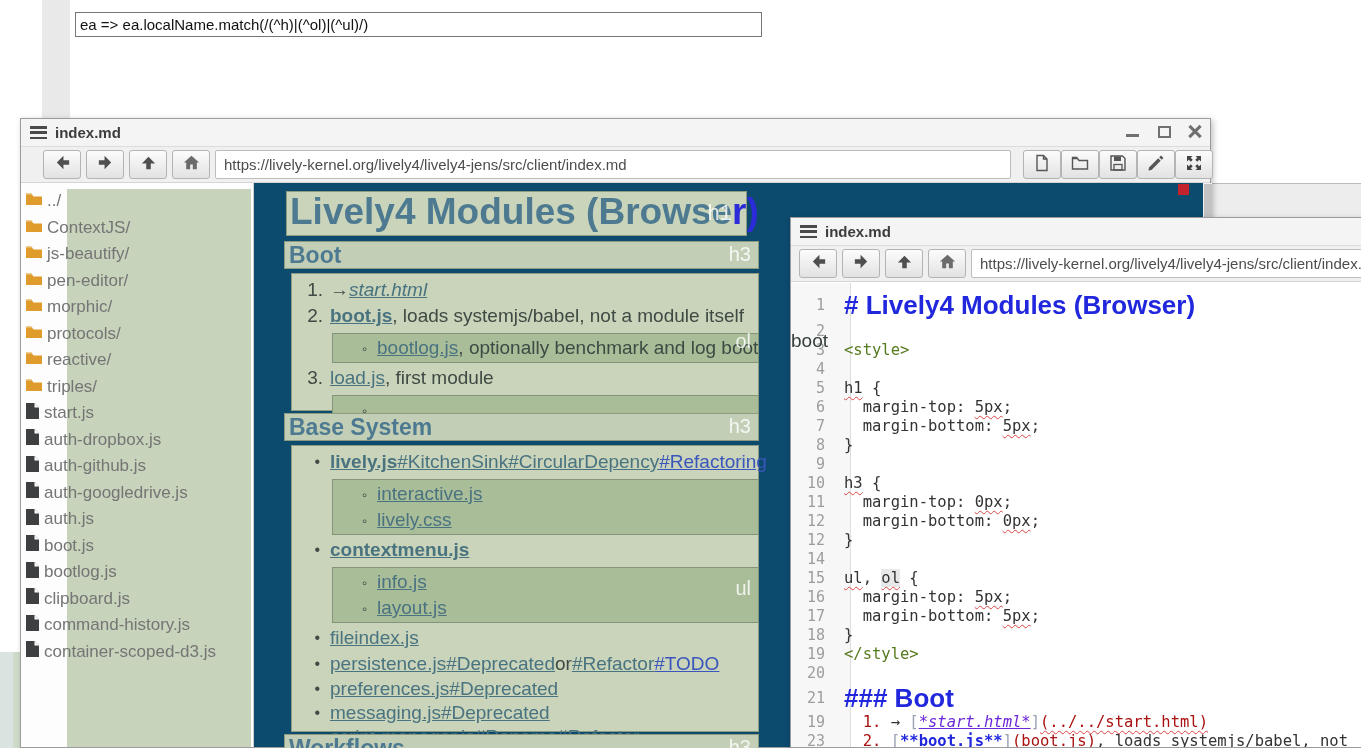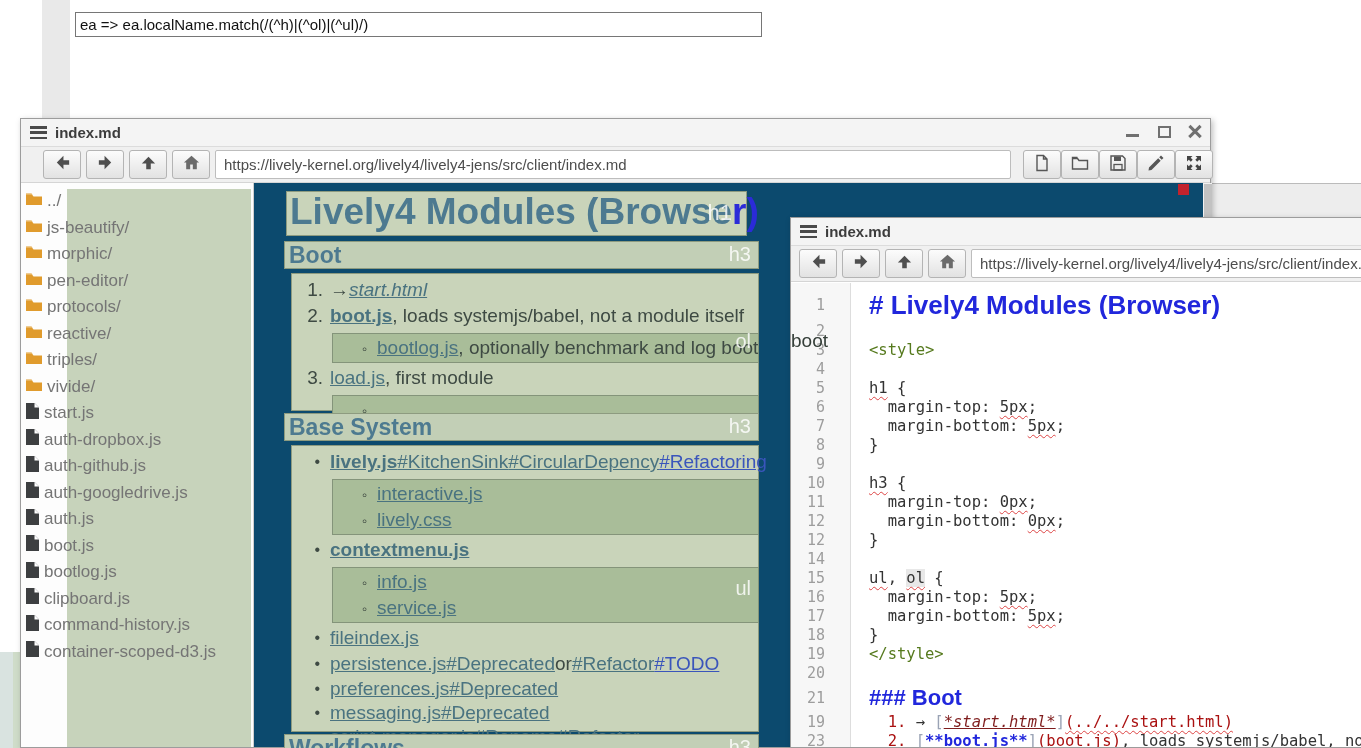--- a/index.html
+++ b/index.html
@@ -83,34 +83,34 @@
 
   
   #win-right { left:790px; top:217px; width:575px; height:531px; z-index:30; }
   #rw-content { position:absolute; left:0; right:0; top:65px; bottom:0; overflow:hidden; background:#fff; }
   #gutterbg { position:absolute; left:0; top:0; bottom:0; width:60px; background:#f7f7f7;
     border-right:1px solid #ddd; }
   #codelines { position:absolute; left:0; top:5px; right:0; }
   .cl { display:flex; line-height:19px; font-family:"DejaVu Sans Mono", monospace; font-size:15.5px; }
   .cl .gut { flex:none; width:46px; padding-right:12px; text-align:right; color:#9d9d9d;
     font-size:15px; }
-  .cl .code { white-space:pre; margin-left:32px; color:#333; }
+  .cl .code { white-space:pre; margin-left:7px; color:#333; }
   .cl.bh1 { line-height:34px; }
   .cl.bh1 .code { font-family:"Liberation Sans",sans-serif; font-size:26px; font-weight:700; }
   .cl.bh3 { line-height:30px; }
-  .cl.bh3 .code { font-family:"Liberation Sans",sans-serif; font-size:22px; font-weight:700; }
+  .cl.bh3 .code { font-family:"Liberation Sans",sans-serif; font-size:26px; font-weight:700; }
   .tk-mdh { color:#2127dc; }
   .tk-pl { color:#333; }
   .tk-tag { color:#567a1e; }
   .tk-sp { color:#333; text-decoration:underline wavy 1px #d44; text-underline-offset:3px; }
   .tk-bg { background:#e8e8e8; }
   .tk-num { color:#a11; }
   .tk-url { color:#a11; text-decoration:underline wavy 1px #d44; text-underline-offset:3px; }
   .tk-br { color:#9aa3b5; }
-  .tk-lki { color:#7f1d1d; font-style:italic; text-decoration:underline; }
+  .tk-lki { color:#6d28d9; font-style:italic; text-decoration:underline; }
   .tk-lkb { color:#2127dc; font-weight:700; text-decoration:underline; }
 
   #frag-boot { position:absolute; left:791px; top:330px; z-index:40; font-size:19px; color:#353f39; }
 </style>
 </head>
 <body>
 
 <div class="abs" id="strip-top"></div>
 <div class="abs" id="corner-bl">
   <div id="corner-bl-inner"></div>
@@ -197,63 +197,63 @@
               <path fill="#e09b2d" d="M0 2.5h6l1.5 2H16V13H0z"></path>
               <path fill="#e09b2d" d="M0 1.5h5.5l1 1H0z"></path>
             </svg></span>
           <span>../</span>
         </div>
         <div class="srow">
           <span><svg width="16" height="14" viewBox="0 0 16 14">
               <path fill="#e09b2d" d="M0 2.5h6l1.5 2H16V13H0z"></path>
               <path fill="#e09b2d" d="M0 1.5h5.5l1 1H0z"></path>
             </svg></span>
+          <span>ContextJS/</span>
+        </div>
+        <div class="srow">
+          <span><svg width="16" height="14" viewBox="0 0 16 14">
+              <path fill="#e09b2d" d="M0 2.5h6l1.5 2H16V13H0z"></path>
+              <path fill="#e09b2d" d="M0 1.5h5.5l1 1H0z"></path>
+            </svg></span>
           <span>js-beautify/</span>
         </div>
         <div class="srow">
           <span><svg width="16" height="14" viewBox="0 0 16 14">
               <path fill="#e09b2d" d="M0 2.5h6l1.5 2H16V13H0z"></path>
               <path fill="#e09b2d" d="M0 1.5h5.5l1 1H0z"></path>
             </svg></span>
+          <span>pen-editor/</span>
+        </div>
+        <div class="srow">
+          <span><svg width="16" height="14" viewBox="0 0 16 14">
+              <path fill="#e09b2d" d="M0 2.5h6l1.5 2H16V13H0z"></path>
+              <path fill="#e09b2d" d="M0 1.5h5.5l1 1H0z"></path>
+            </svg></span>
           <span>morphic/</span>
         </div>
         <div class="srow">
           <span><svg width="16" height="14" viewBox="0 0 16 14">
               <path fill="#e09b2d" d="M0 2.5h6l1.5 2H16V13H0z"></path>
               <path fill="#e09b2d" d="M0 1.5h5.5l1 1H0z"></path>
             </svg></span>
-          <span>pen-editor/</span>
-        </div>
-        <div class="srow">
-          <span><svg width="16" height="14" viewBox="0 0 16 14">
-              <path fill="#e09b2d" d="M0 2.5h6l1.5 2H16V13H0z"></path>
-              <path fill="#e09b2d" d="M0 1.5h5.5l1 1H0z"></path>
-            </svg></span>
           <span>protocols/</span>
         </div>
         <div class="srow">
           <span><svg width="16" height="14" viewBox="0 0 16 14">
               <path fill="#e09b2d" d="M0 2.5h6l1.5 2H16V13H0z"></path>
               <path fill="#e09b2d" d="M0 1.5h5.5l1 1H0z"></path>
             </svg></span>
           <span>reactive/</span>
         </div>
         <div class="srow">
           <span><svg width="16" height="14" viewBox="0 0 16 14">
               <path fill="#e09b2d" d="M0 2.5h6l1.5 2H16V13H0z"></path>
               <path fill="#e09b2d" d="M0 1.5h5.5l1 1H0z"></path>
             </svg></span>
           <span>triples/</span>
-        </div>
-        <div class="srow">
-          <span><svg width="16" height="14" viewBox="0 0 16 14">
-              <path fill="#e09b2d" d="M0 2.5h6l1.5 2H16V13H0z"></path>
-              <path fill="#e09b2d" d="M0 1.5h5.5l1 1H0z"></path>
-            </svg></span>
-          <span>vivide/</span>
         </div>
         <div class="srow">
           <span><svg width="13" height="16" viewBox="0 0 13 16">
               <path fill="#3d3f41" d="M0 0h8.5L13 4.5V16H0z"></path>
               <path fill="#fff" d="M8.5 0L13 4.5H8.5z"></path>
             </svg></span>
           <span>start.js</span>
         </div>
         <div class="srow">
           <span><svg width="13" height="16" viewBox="0 0 13 16">
@@ -389,21 +389,21 @@
           <span class="mk ul-mk">•</span>
           <span class="t-lk t-b">contextmenu.js</span>
         </div>
         <div class="subbox">
           <div class="mrow">
             <span class="mk sub-mk">◦</span>
             <span class="t-lk">info.js</span>
           </div>
           <div class="mrow">
             <span class="mk sub-mk">◦</span>
-            <span class="t-lk">service.js</span>
+            <span class="t-lk">layout.js</span>
           </div>
         </div>
         <div class="mrow">
           <span class="mk ul-mk">•</span>
           <span class="t-lk">fileindex.js</span>
         </div>
         <div class="mrow">
           <span class="mk ul-mk">•</span>
           <span class="t-lk">persistence.js</span>
           <span class="t-pl"> </span>

